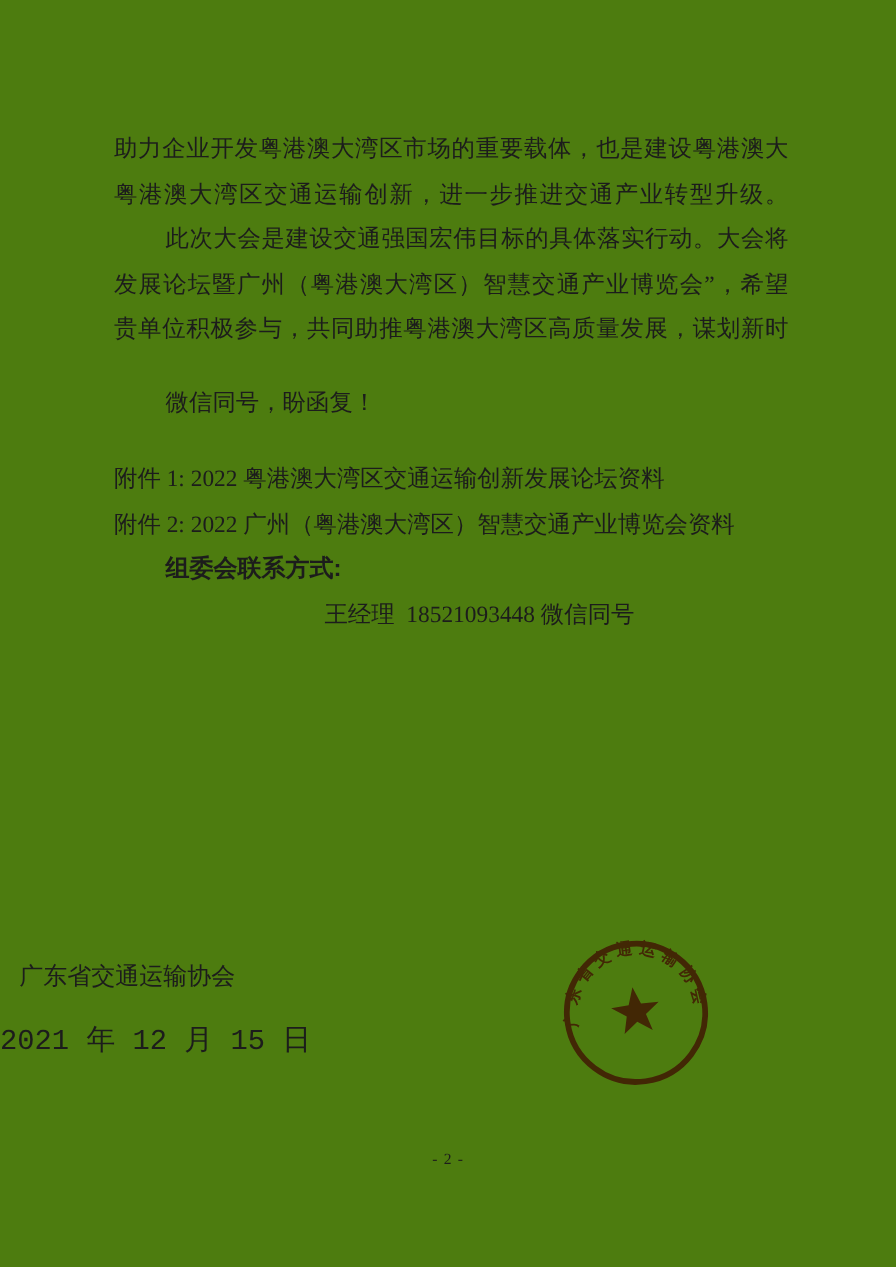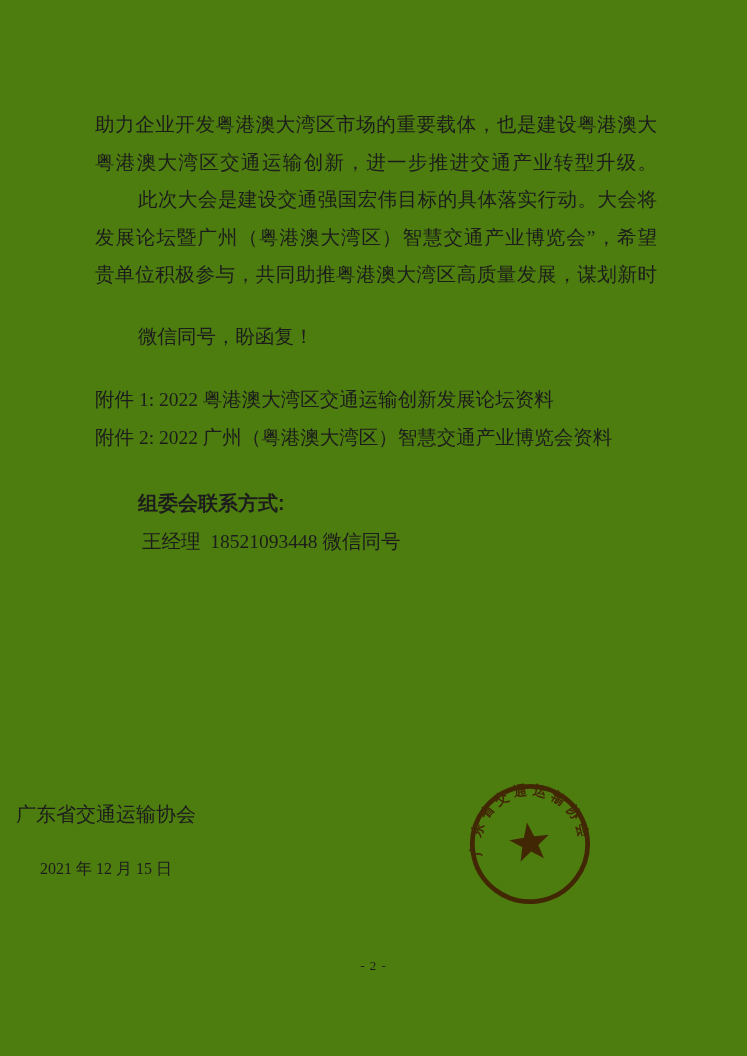--- a/index.html
+++ b/index.html
@@ -26,45 +26,45 @@
     color: #1c1c1c;
   }
   .justify {
     text-align: justify;
     text-align-last: justify;
   }
   .indent { padding-left: 43px; }
   .closing { margin-top: 24px; }
   .attachments { margin-top: 26px; }
   .contact-heading {
-    margin-top: 29px;
     font-family: "Liberation Sans", "DejaVu Sans", sans-serif;
     font-weight: bold;
     font-size: 20px;
   }
-  .contact-line { padding-left: 47px; }
+  .contact-line { padding-left: 47px; text-align: center; }
   .sig-org {
     position: absolute;
     left: 0;
     top: 800px;
     width: 212px;
     font-size: 20px;
     line-height: 28px;
     text-align: center;
     white-space: nowrap;
   }
   .sig-date {
     position: absolute;
     left: 0;
     top: 855px;
     width: 212px;
-    font-size: 16px;
+    font-size: 24px;
     line-height: 28px;
     text-align: center;
     white-space: pre;
+    font-family: Liberation Mono, monospace;
   }
   .seal {
     position: absolute;
     left: 466px;
     top: 780px;
     width: 128px;
     height: 128px;
     opacity: 0.88;
     mix-blend-mode: multiply;
     transform: rotate(-8deg);

